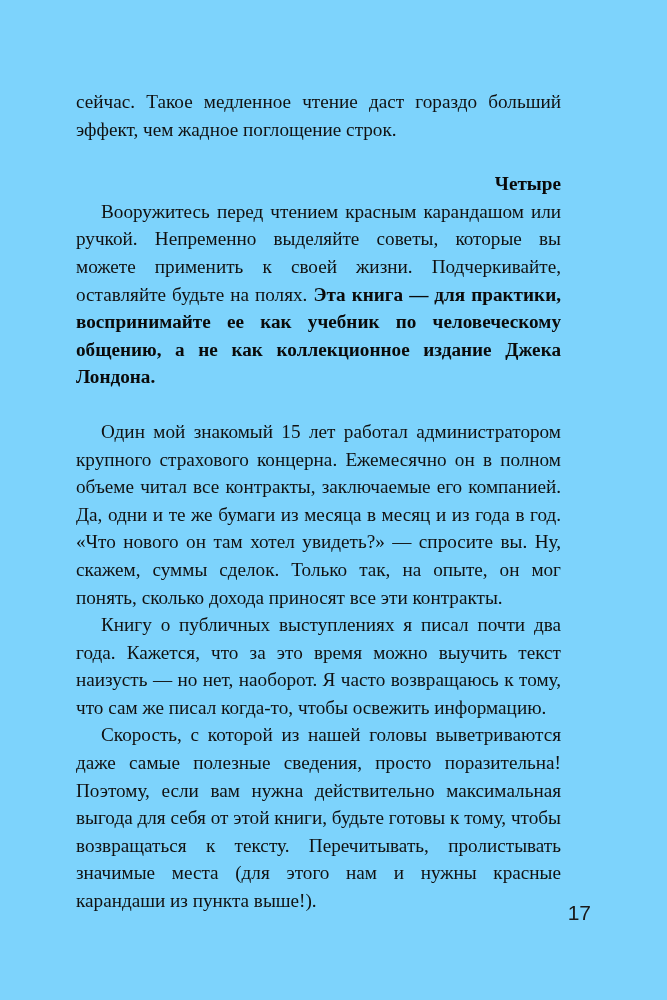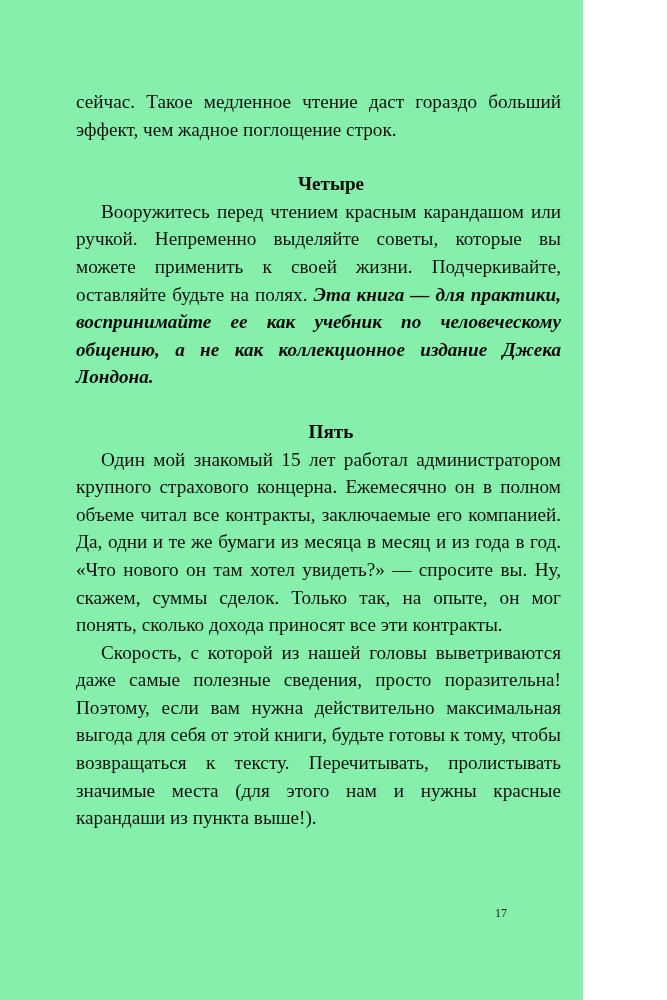--- a/index.html
+++ b/index.html
@@ -15,23 +15,23 @@
     overflow: hidden;
     font-family: "Liberation Serif", "DejaVu Serif", serif;
     color: #111111;
     -webkit-font-smoothing: antialiased;
   }
 
   .page {
     position: absolute;
     left: 0;
     top: 0;
-    width: 583px;
+    width: 667px;
     height: 1000px;
-    background: #86efac;
+    background: #7dd3fc;
   }
 
   .text-column {
     position: absolute;
     left: 76px;
     top: 88px;
     width: 485px;
   }
 
   p.para {
@@ -51,43 +51,42 @@
   p.cont {
     text-indent: 0;
   }
 
   h2.section-heading {
     margin: 0;
     font-size: 19.2px;
     line-height: 27.6px;
     font-weight: bold;
     text-indent: 25px;
-    text-align: center;
+    text-align: right;
     color: #0a0a0a;
   }
 
   .gap-before-heading {
     height: 27px;
   }
 
   .bold-run {
     font-weight: bold;
     color: #0a0a0a;
-    font-style: italic;
   }
 
   .italic-run {
   }
 
   .page-number {
     position: absolute;
     right: 76px;
     bottom: 78px;
-    font-family: Liberation Serif, serif;
-    font-size: 12px;
+    font-family: Liberation Sans, sans-serif;
+    font-size: 21px;
     line-height: 18px;
     color: #1a1a1a;
     text-align: center;
   }
 </style>
 </head>
 <body>
 
 <div class="page">
 
@@ -96,24 +95,24 @@
     <p class="para cont">сейчас. Такое медленное чтение даст гораздо больший эффект, чем жадное поглощение строк.</p>
 
     <div class="gap-before-heading"></div>
 
     <h2 class="section-heading">Четыре</h2>
 
     <p class="para indent"><span>Вооружитесь перед чтением красным карандашом или ручкой. Непременно выделяйте советы, которые вы можете применить к своей жизни. Подчеркивайте, оставляйте будьте на полях. </span><span class="bold-run">Эта книга — для практики, воспринимайте ее как учебник по человеческому общению, а не как коллекционное издание Джека Лондона.</span></p>
 
     <div class="gap-before-heading"></div>
 
-    <h2 class="section-heading">Пять</h2>
 
     <p class="para indent">Один мой знакомый 15 лет работал администратором крупного страхового концерна. Ежемесячно он в полном объеме читал все контракты, заключаемые его компанией. Да, одни и те же бумаги из месяца в месяц и из года в год. «Что нового он там хотел увидеть?» — спросите вы. Ну, скажем, суммы сделок. Только так, на опыте, он мог понять, сколько дохода приносят все эти контракты.</p>
 
+    <p class="para indent">Книгу о публичных выступлениях я писал почти два года. Кажется, что за это время можно выучить текст наизусть — но нет, наоборот. Я часто возвращаюсь к тому, что сам же писал когда-то, чтобы освежить информацию.</p>
 
     <p class="para indent"><span class="italic-run">Скорость, с которой из нашей головы выветриваются даже самые полезные сведения, просто поразительна!</span><span> Поэтому, если вам нужна действительно максимальная выгода для себя от этой книги, будьте готовы к тому, чтобы возвращаться к тексту. Перечитывать, пролистывать значимые места </span><span class="italic-run">(для этого нам и нужны красные карандаши из пункта выше!)</span><span>.</span></p>
 
   </div>
 
   <div class="page-number">17</div>
 
 </div>
 
 </body></html>

